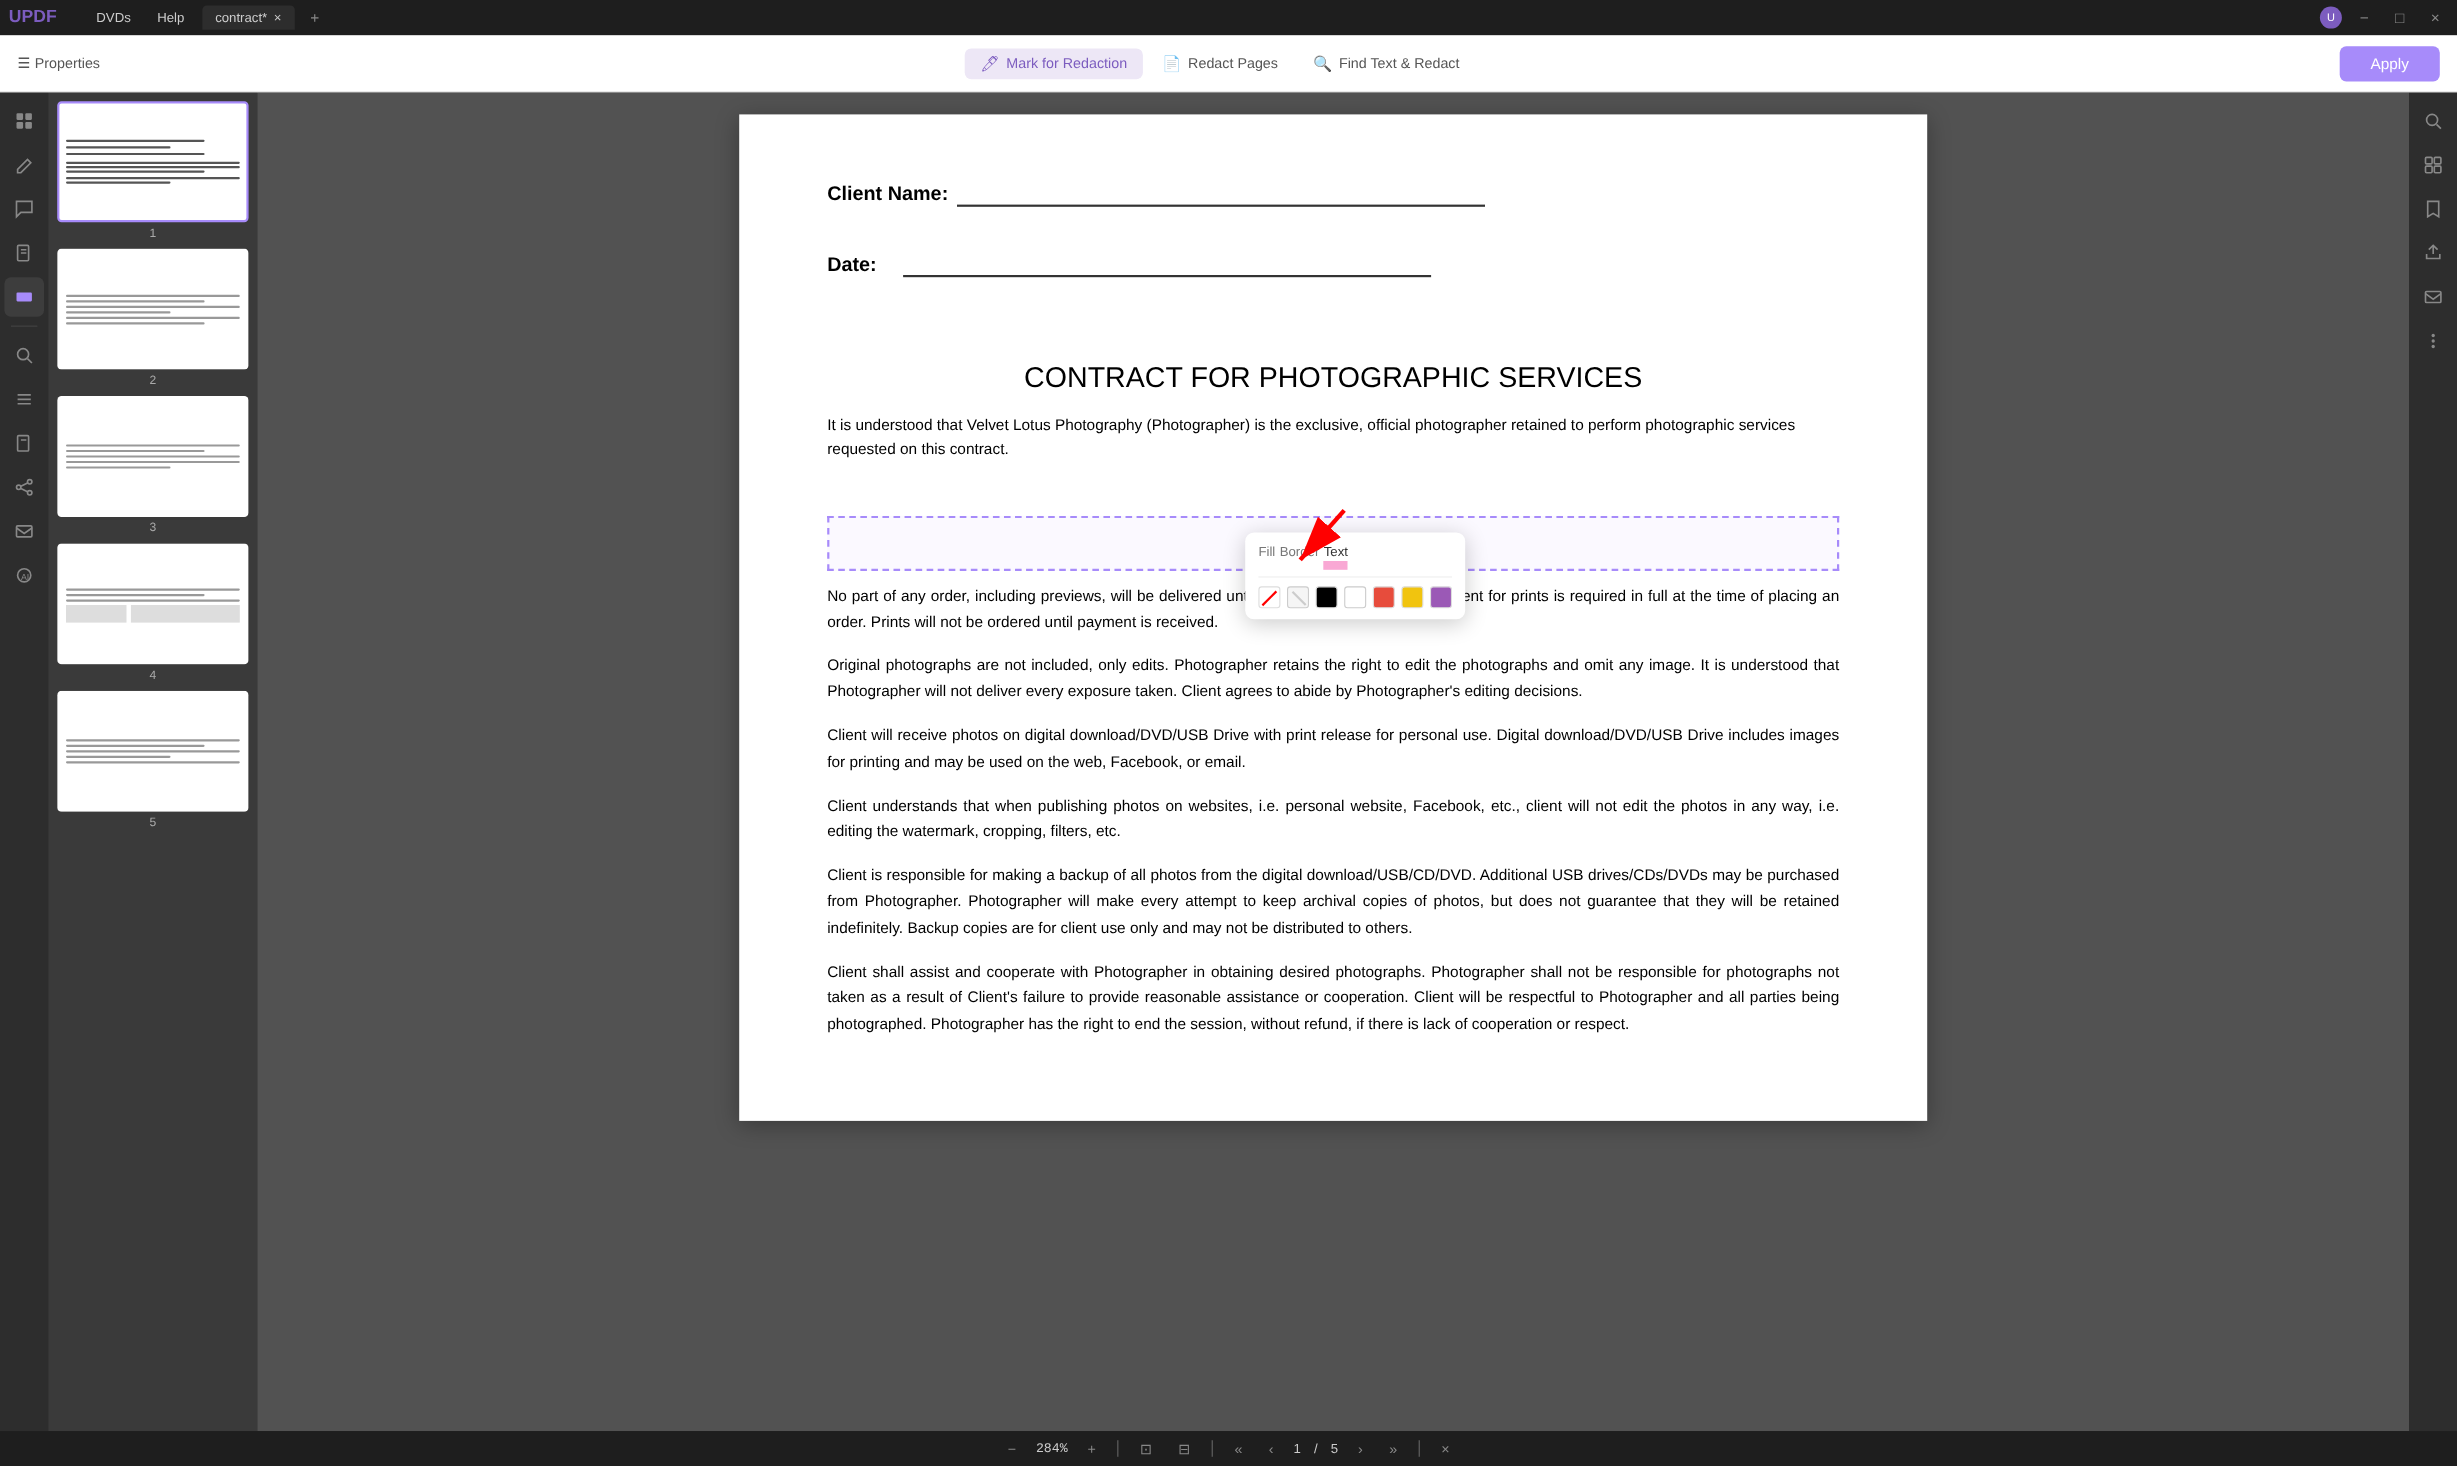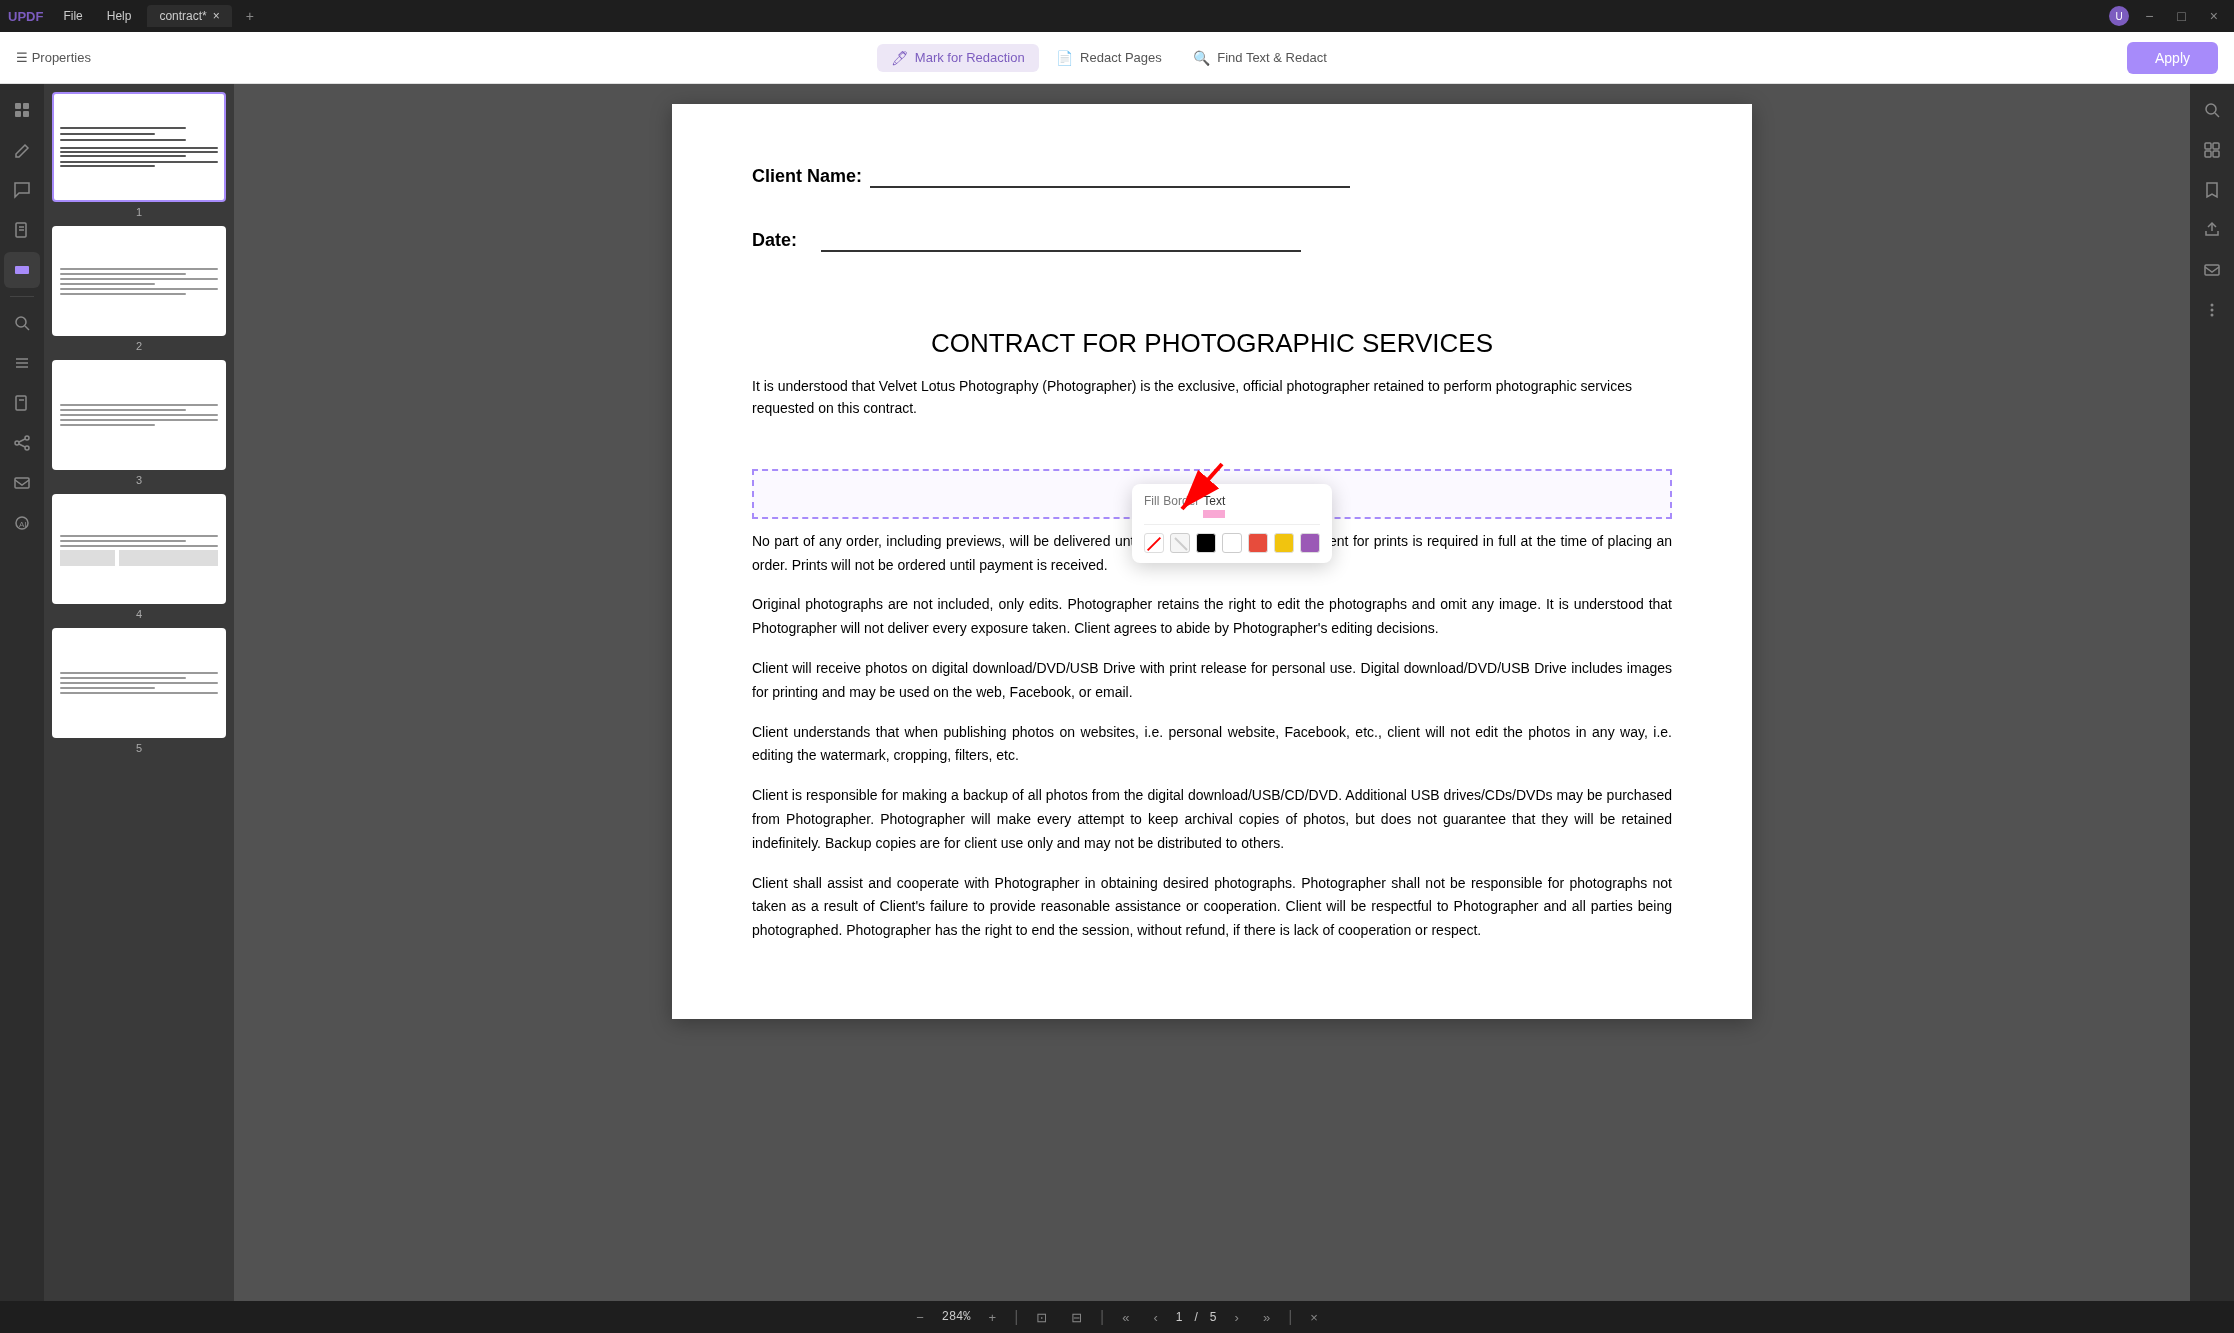--- a/index.html
+++ b/index.html
@@ -1,20 +1,20 @@
 <!DOCTYPE html>
 <html><head>
   <meta charset="utf-8">
   <style>
     * { box-sizing: border-box; margin: 0; padding: 0; }
     body { font-family: -apple-system, BlinkMacSystemFont, 'Segoe UI', sans-serif; background: #2d2d2d; display: flex; flex-direction: column; height: 100vh; overflow: hidden; }
 
     
     .titlebar { height: 32px; background: #1e1e1e; display: flex; align-items: center; padding: 0 8px; gap: 8px; flex-shrink: 0; }
-    .titlebar-logo { color: #7c5cbf; font-weight: bold; font-size: 13px; margin-right: 4px; }
+    .titlebar-logo { color: #7c5cbf; font-weight: bold; font-size: 16px; margin-right: 20px; }
     .titlebar-menu { color: #ccc; font-size: 12px; padding: 2px 8px; cursor: pointer; }
     .tab { background: #2d2d2d; color: #ccc; font-size: 12px; padding: 4px 12px; border-radius: 4px 4px 0 0; display: flex; align-items: center; gap: 6px; }
     .tab-add { color: #888; font-size: 14px; cursor: pointer; padding: 0 6px; }
     .titlebar-spacer { flex: 1; }
     .titlebar-controls { display: flex; gap: 8px; align-items: center; }
     .titlebar-btn { color: #888; font-size: 14px; cursor: pointer; padding: 2px 8px; }
     .user-avatar { width: 20px; height: 20px; border-radius: 50%; background: #7c5cbf; display: flex; align-items: center; justify-content: center; color: white; font-size: 10px; }
 
     
     .toolbar { height: 52px; background: #fff; border-bottom: 1px solid #e0e0e0; display: flex; align-items: center; padding: 0 16px; gap: 4px; flex-shrink: 0; }
@@ -92,21 +92,21 @@
     
     ::-webkit-scrollbar { width: 6px; }
     ::-webkit-scrollbar-track { background: #3a3a3a; }
     ::-webkit-scrollbar-thumb { background: #666; border-radius: 3px; }
   </style>
 </head>
 <body>
 
 <div class="titlebar">
   <span class="titlebar-logo">UPDF</span>
-  <span class="titlebar-menu">File</span>
+  <span class="titlebar-menu">DVDs</span>
   <span class="titlebar-menu">Help</span>
   <div class="tab">
     <span>contract*</span>
     <span>×</span>
   </div>
   <span class="tab-add">+</span>
   <div class="titlebar-spacer"></div>
   <div class="titlebar-controls">
     <div class="user-avatar">U</div>
     <span class="titlebar-btn">−</span>

